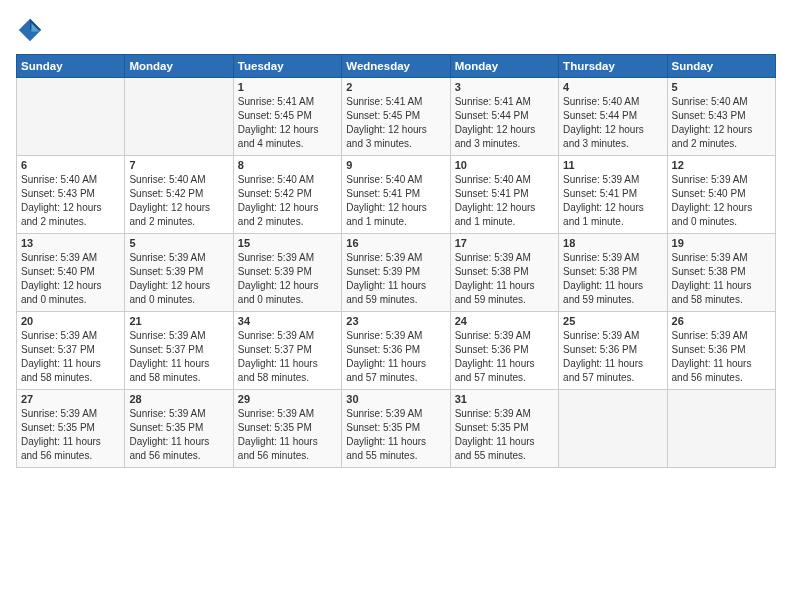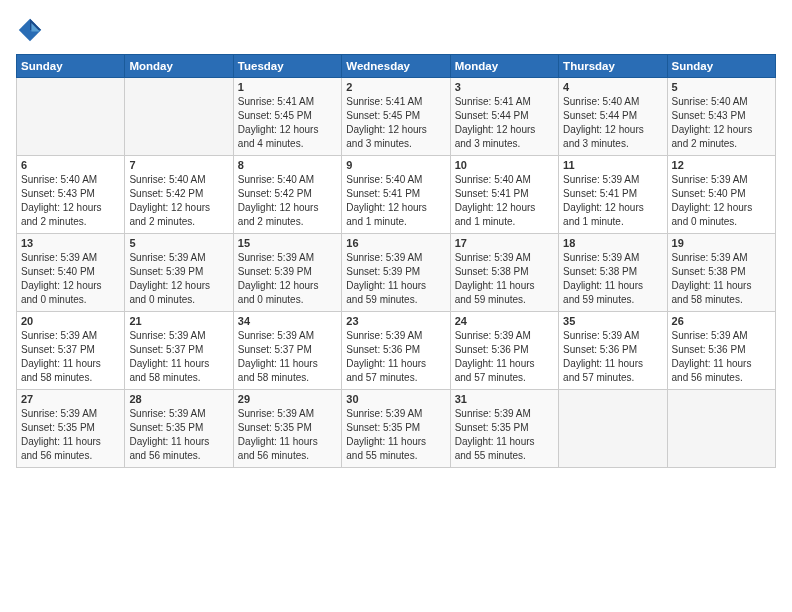--- a/index.html
+++ b/index.html
@@ -305,21 +305,21 @@
 and 57 minutes.</div>
           </td>
           <td>
             <span class="day-number">24</span>
             <div class="day-info" style="white-space: pre-line;">Sunrise: 5:39 AM
 Sunset: 5:36 PM
 Daylight: 11 hours
 and 57 minutes.</div>
           </td>
           <td>
-            <span class="day-number">35</span>
+            <span class="day-number">25</span>
             <div class="day-info" style="white-space: pre-line;">Sunrise: 5:39 AM
 Sunset: 5:36 PM
 Daylight: 11 hours
 and 57 minutes.</div>
           </td>
           <td>
             <span class="day-number">26</span>
             <div class="day-info" style="white-space: pre-line;">Sunrise: 5:39 AM
 Sunset: 5:36 PM
 Daylight: 11 hours

